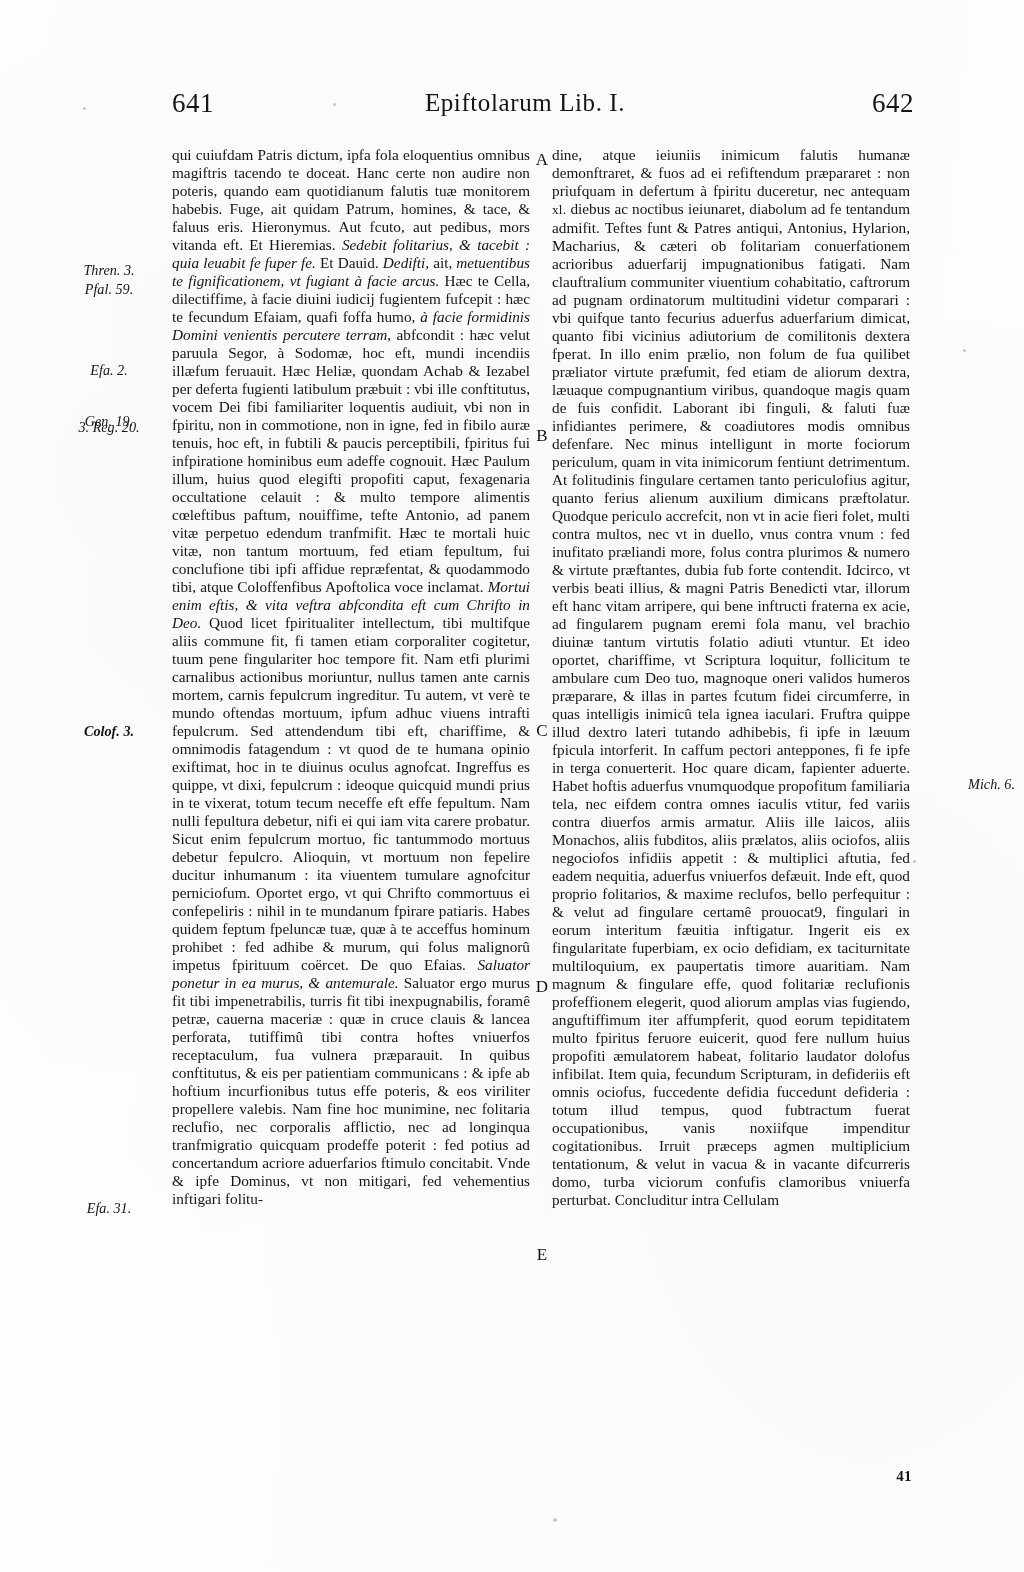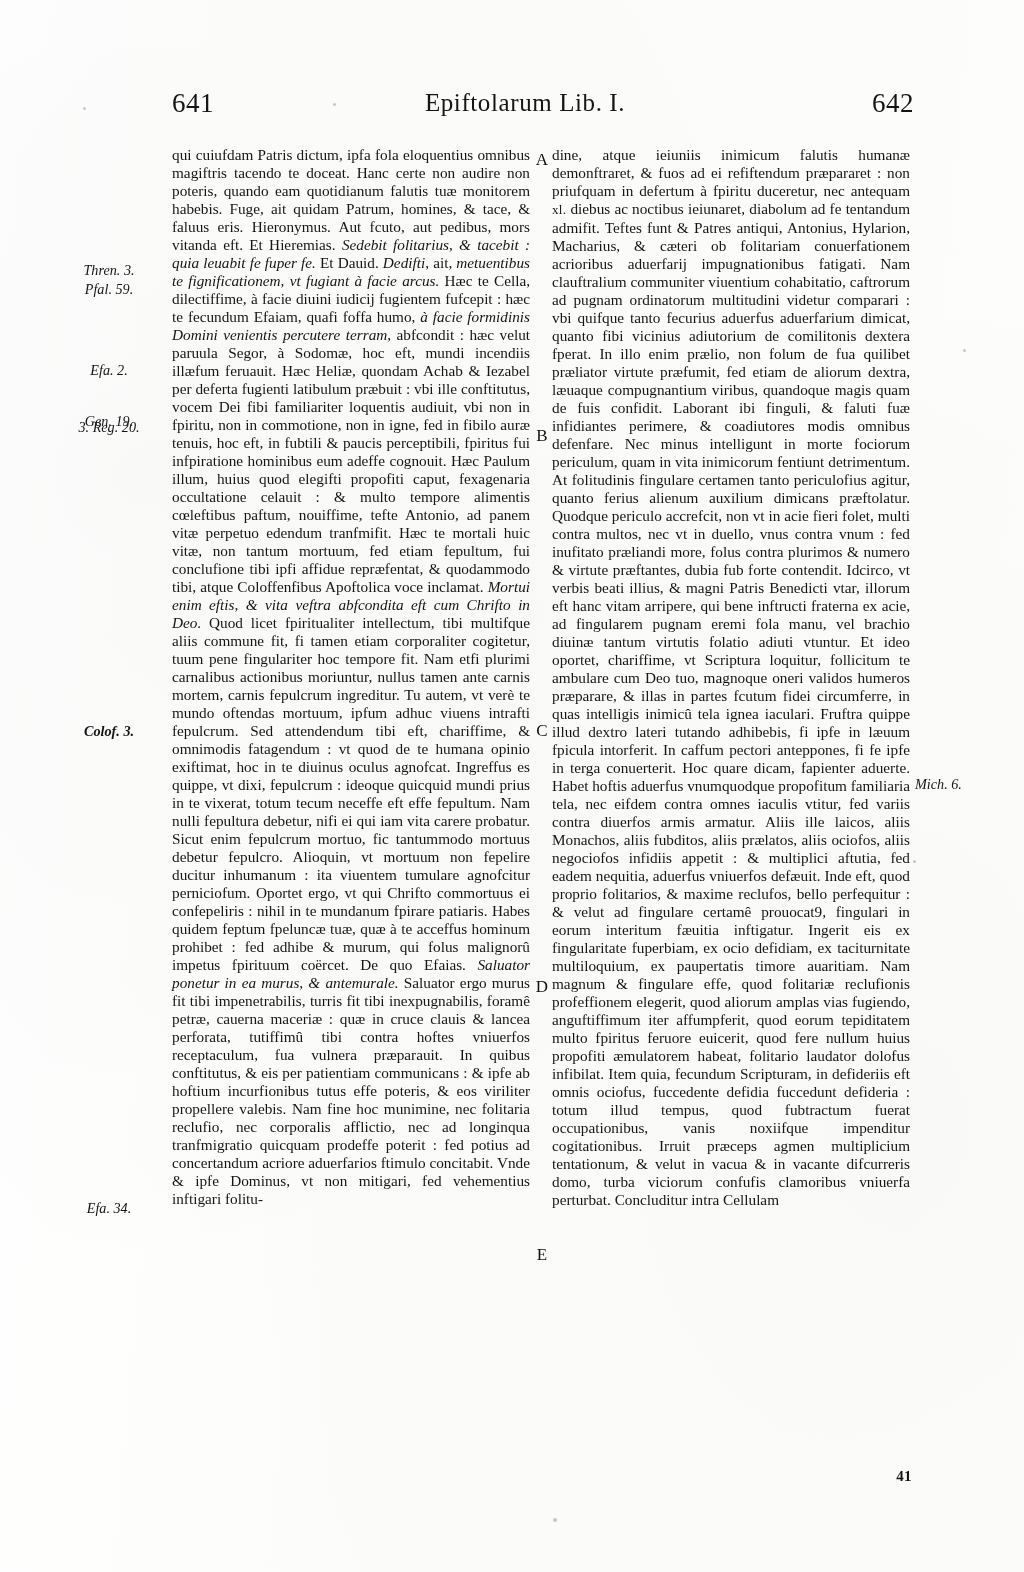--- a/index.html
+++ b/index.html
@@ -92,21 +92,21 @@
     line-height: 19.05px;
     color: #151515;
     white-space: nowrap;
   }
   .margin-note.left { left: 55px; }
 
   
   .margin-note.right {
     left: 915px;
     width: 100px;
-    text-align: left;
+    text-align: right;
   }
 
   
   .section-letter {
     position: absolute;
     font-size: 17px;
     line-height: 19.05px;
     color: #111;
     font-family: "Liberation Serif", "DejaVu Serif", serif;
   }
@@ -150,21 +150,21 @@
   <div class="col col-right">
     <p><span>dine, atque ieiuniis inimicum falutis humanæ demonftraret, &amp; fuos ad ei refiftendum præpararet : non priufquam in defertum à fpiritu duceretur, nec antequam </span><span class="smallcaps">xl.</span><span> diebus ac noctibus ieiunaret, diabolum ad fe tentandum admifit. Teftes funt &amp; Patres antiqui, Antonius, Hylarion, Macharius, &amp; cæteri ob folitariam conuerfationem acrioribus aduerfarij impugnationibus fatigati. Nam clauftralium communiter viuentium cohabitatio, caftrorum ad pugnam ordinatorum multitudini videtur comparari : vbi quifque tanto fecurius aduerfus aduerfarium dimicat, quanto fibi vicinius adiutorium de comilitonis dextera fperat. In illo enim prælio, non folum de fua quilibet præliator virtute præfumit, fed etiam de aliorum dextra, læuaque compugnantium viribus, quandoque magis quam de fuis confidit. Laborant ibi finguli, &amp; faluti fuæ infidiantes perimere, &amp; coadiutores modis omnibus defenfare. Nec minus intelligunt in morte fociorum periculum, quam in vita inimicorum fentiunt detrimentum. At folitudinis fingulare certamen tanto periculofius agitur, quanto ferius alienum auxilium dimicans præftolatur. Quodque periculo accrefcit, non vt in acie fieri folet, multi contra multos, nec vt in duello, vnus contra vnum : fed inufitato præliandi more, folus contra plurimos &amp; numero &amp; virtute præftantes, dubia fub forte contendit. Idcirco, vt verbis beati illius, &amp; magni Patris Benedicti vtar, illorum eft hanc vitam arripere, qui bene inftructi fraterna ex acie, ad fingularem pugnam eremi fola manu, vel brachio diuinæ tantum virtutis folatio adiuti vtuntur. Et ideo oportet, chariffime, vt Scriptura loquitur, follicitum te ambulare cum Deo tuo, magnoque oneri validos humeros præparare, &amp; illas in partes fcutum fidei circumferre, in quas intelligis inimicû tela ignea iaculari. Fruftra quippe illud dextro lateri tutando adhibebis, fi ipfe in læuum fpicula intorferit. In caffum pectori anteppones, fi fe ipfe in terga conuerterit. Hoc quare dicam, fapienter aduerte. Habet hoftis aduerfus vnumquodque propofitum familiaria tela, nec eifdem contra omnes iaculis vtitur, fed variis contra diuerfos armis armatur. Aliis ille laicos, aliis Monachos, aliis fubditos, aliis prælatos, aliis ociofos, aliis negociofos infidiis appetit : &amp; multiplici aftutia, fed eadem nequitia, aduerfus vniuerfos defæuit. Inde eft, quod proprio folitarios, &amp; maxime reclufos, bello perfequitur : &amp; velut ad fingulare certamê prouocat9, fingulari in eorum interitum fæuitia inftigatur. Ingerit eis ex fingularitate fuperbiam, ex ocio defidiam, ex taciturnitate multiloquium, ex paupertatis timore auaritiam. Nam magnum &amp; fingulare effe, quod folitariæ reclufionis profeffionem elegerit, quod aliorum amplas vias fugiendo, anguftiffimum iter affumpferit, quod eorum tepiditatem multo fpiritus feruore euicerit, quod fere nullum huius propofiti æmulatorem habeat, folitario laudator dolofus infibilat. Item quia, fecundum Scripturam, in defideriis eft omnis ociofus, fuccedente defidia fuccedunt defideria : totum illud tempus, quod fubtractum fuerat occupationibus, vanis noxiifque impenditur cogitationibus. Irruit præceps agmen multiplicium tentationum, &amp; velut in vacua &amp; in vacante difcurreris domo, turba viciorum confufis clamoribus vniuerfa perturbat. Concluditur intra Cellulam</span></p>
   </div>
 
   <div class="margin-note left" style="top:261px;">Thren. 3.</div>
   <div class="margin-note left" style="top:280px;">Pfal. 59.</div>
   <div class="margin-note left" style="top:361px;">Efa. 2.</div>
   <div class="margin-note left" style="top:412px;">Gen. 19.</div>
   <div class="margin-note left" style="top:418px;">3. Reg. 20.</div>
   <div class="margin-note left" style="top:722px;font-weight:bold;">Colof. 3.</div>
-  <div class="margin-note left" style="top:1199px;">Efa. 34.</div>
+  <div class="margin-note left" style="top:1199px;">Efa. 31.</div>
 
   <div class="margin-note right" style="top:775px;">Mich. 6.</div>
 
   <div class="section-letter gutter" style="top:150px;">A</div>
   <div class="section-letter gutter" style="top:426px;">B</div>
   <div class="section-letter gutter" style="top:721px;">C</div>
   <div class="section-letter gutter" style="top:977px;">D</div>
   <div class="section-letter gutter" style="top:1245px;">E</div>
 
   <div class="signature">41</div>

